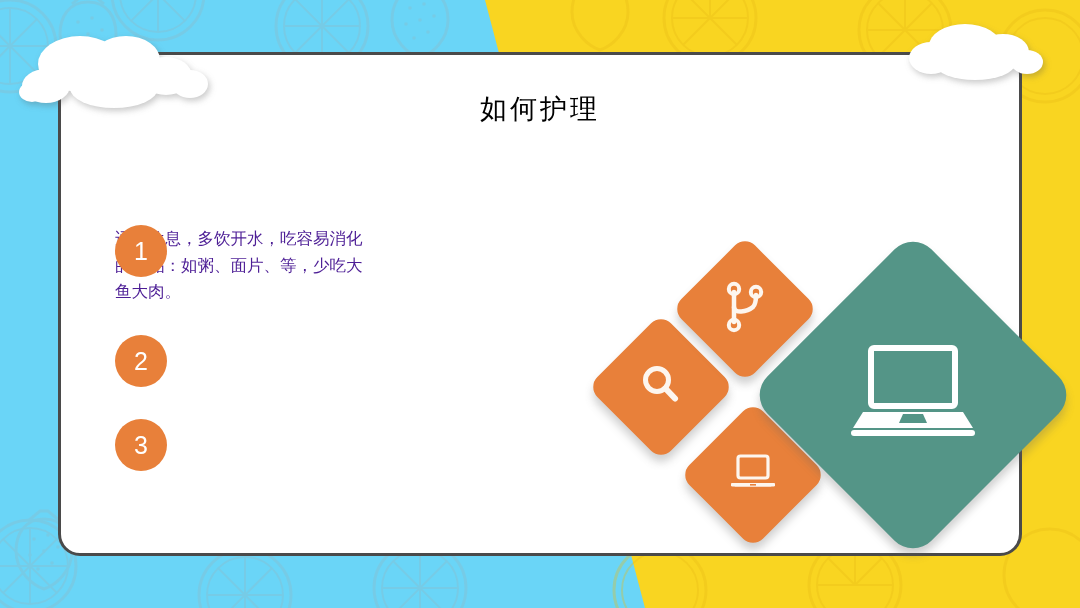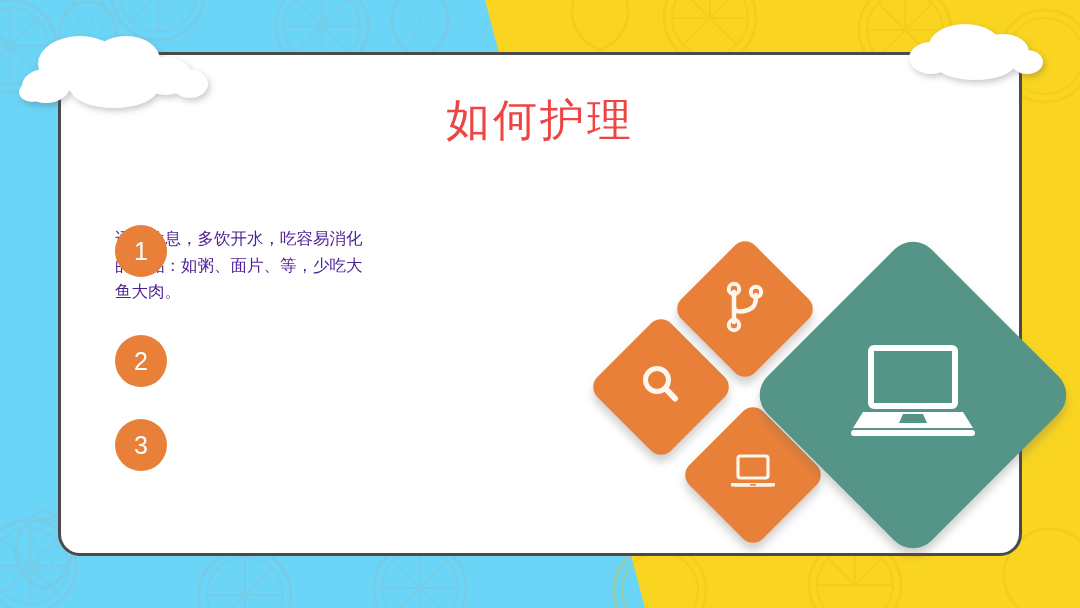--- a/index.html
+++ b/index.html
@@ -49,22 +49,22 @@
     border-radius: 22px;
     box-sizing: border-box;
   }
 
   .title {
     position: absolute;
     left: 0;
     right: 0;
     top: 36px;
     text-align: center;
-    font-size: 44px;
-    color: #ef4444;
+    font-size: 27px;
+    color: #000000;
     letter-spacing: 3px;
     font-weight: 400;
   }
 
   
   .cloud {
     position: absolute;
     pointer-events: none;
     filter: drop-shadow(2px 3px 3px rgba(80,80,80,0.30));
   }

